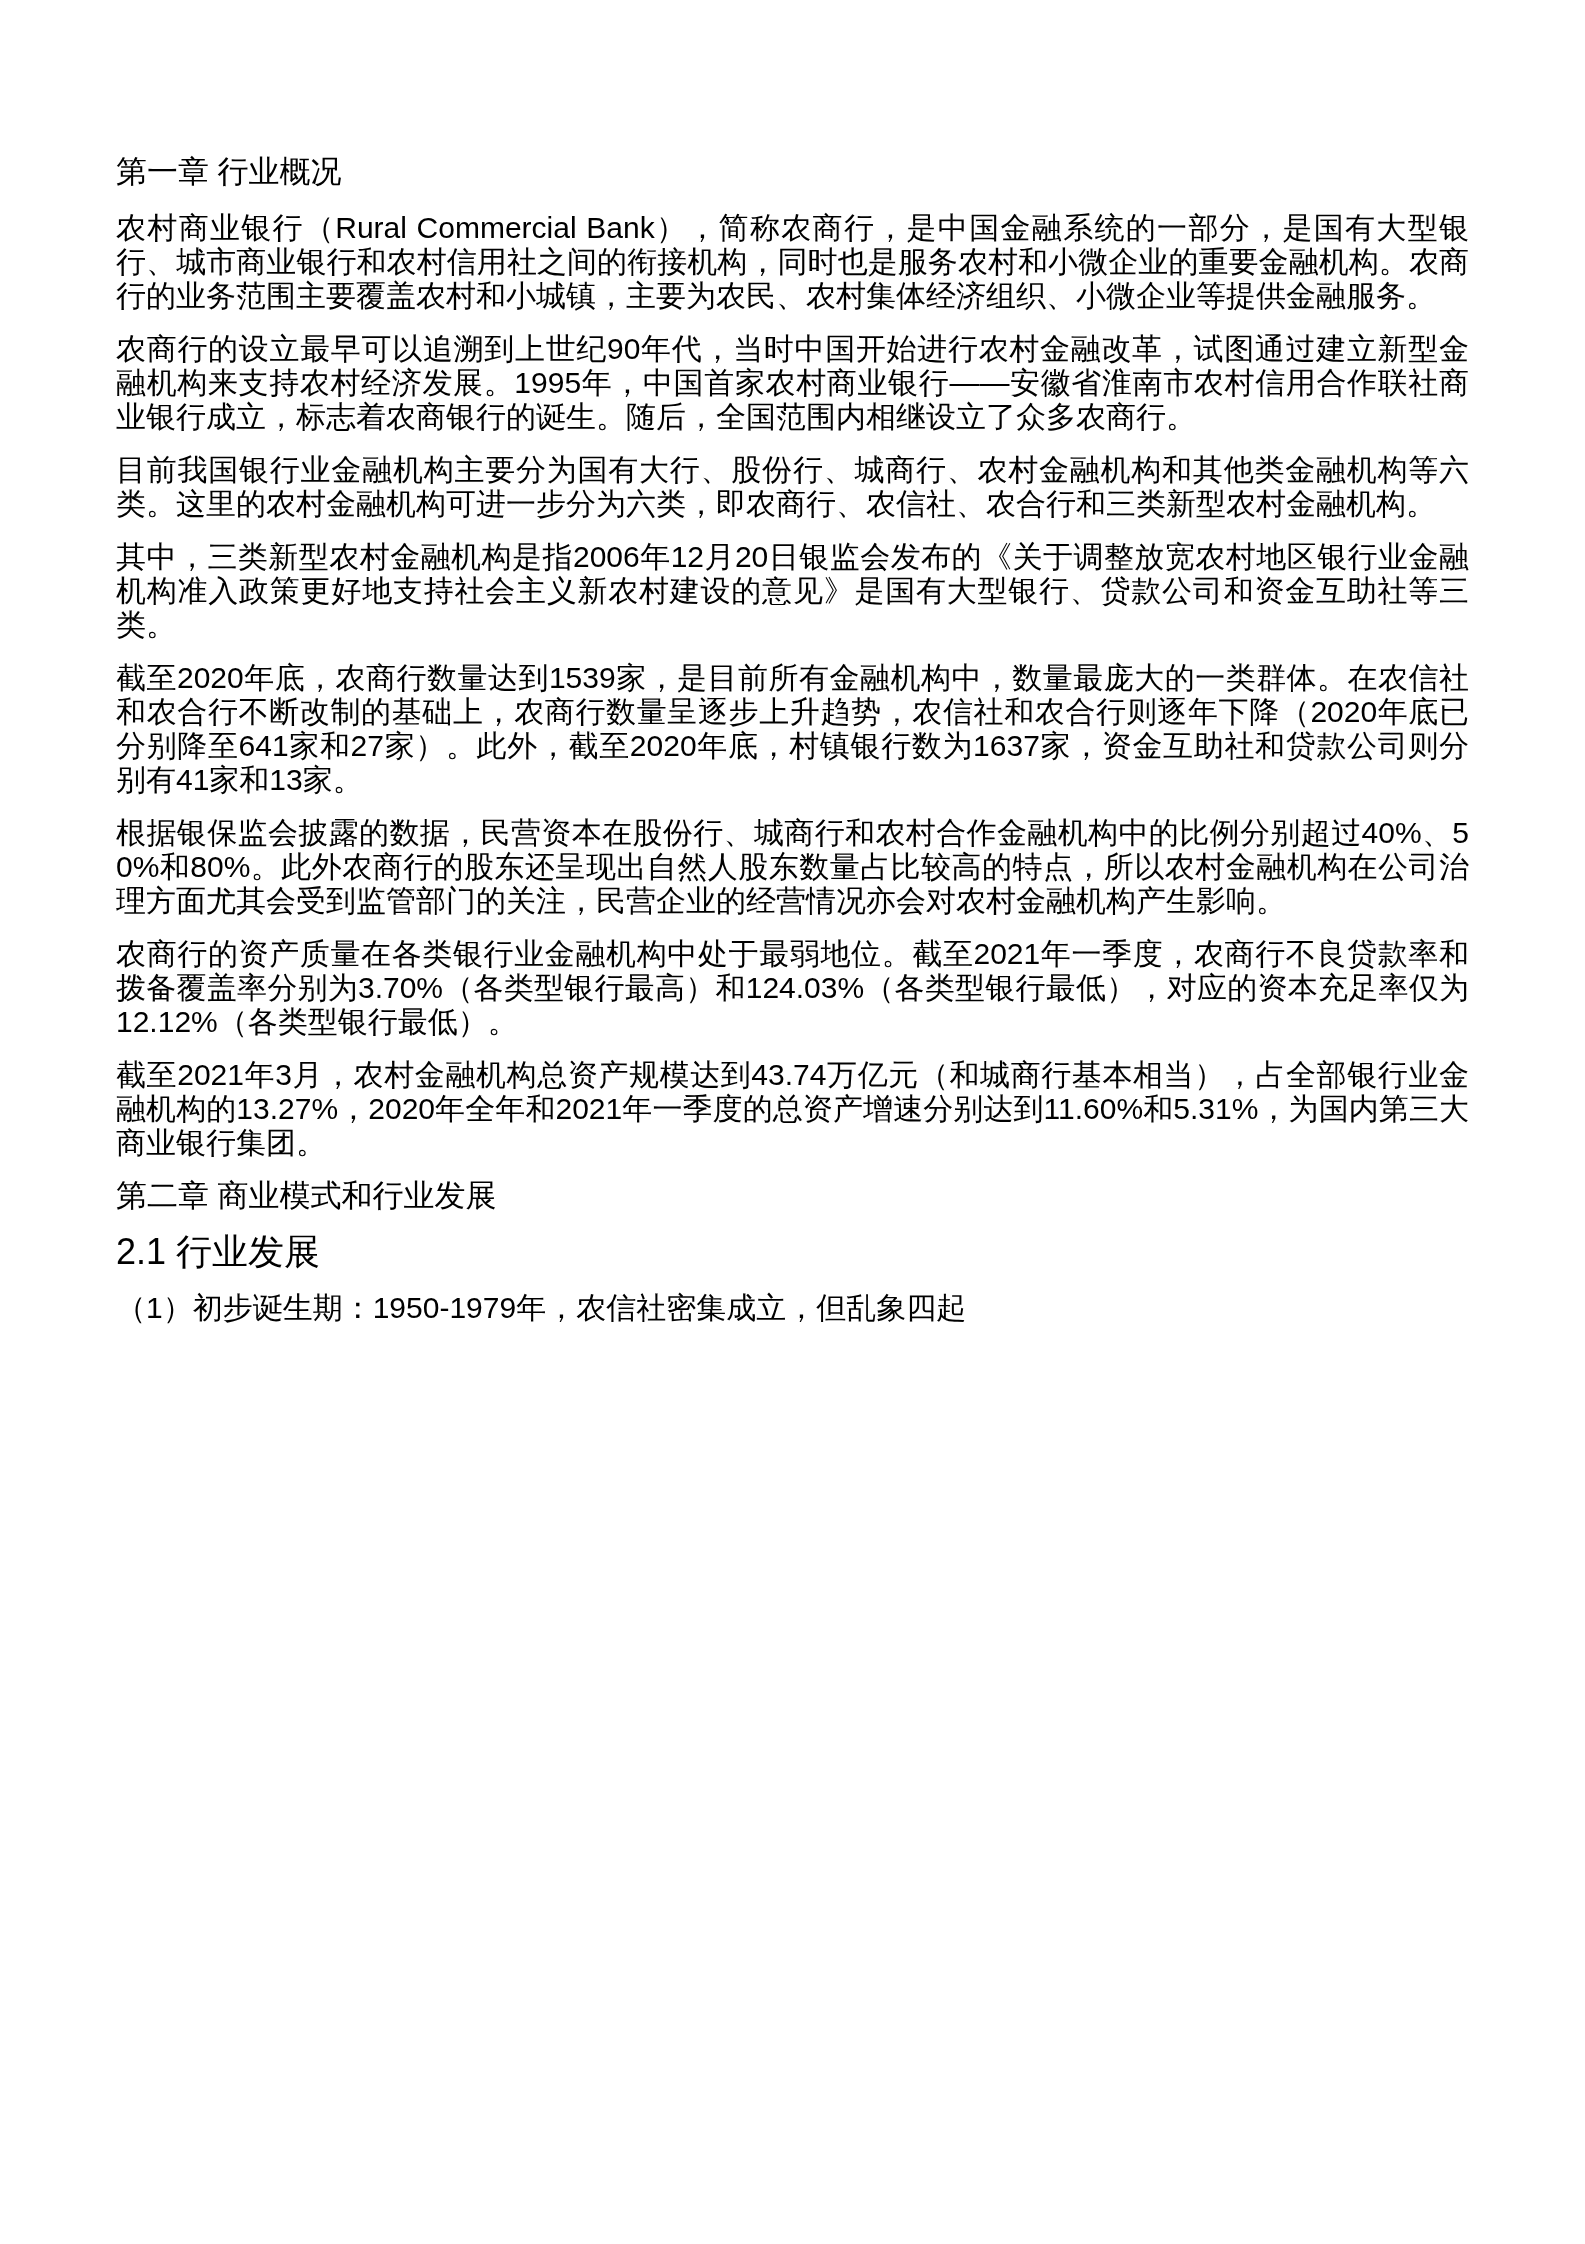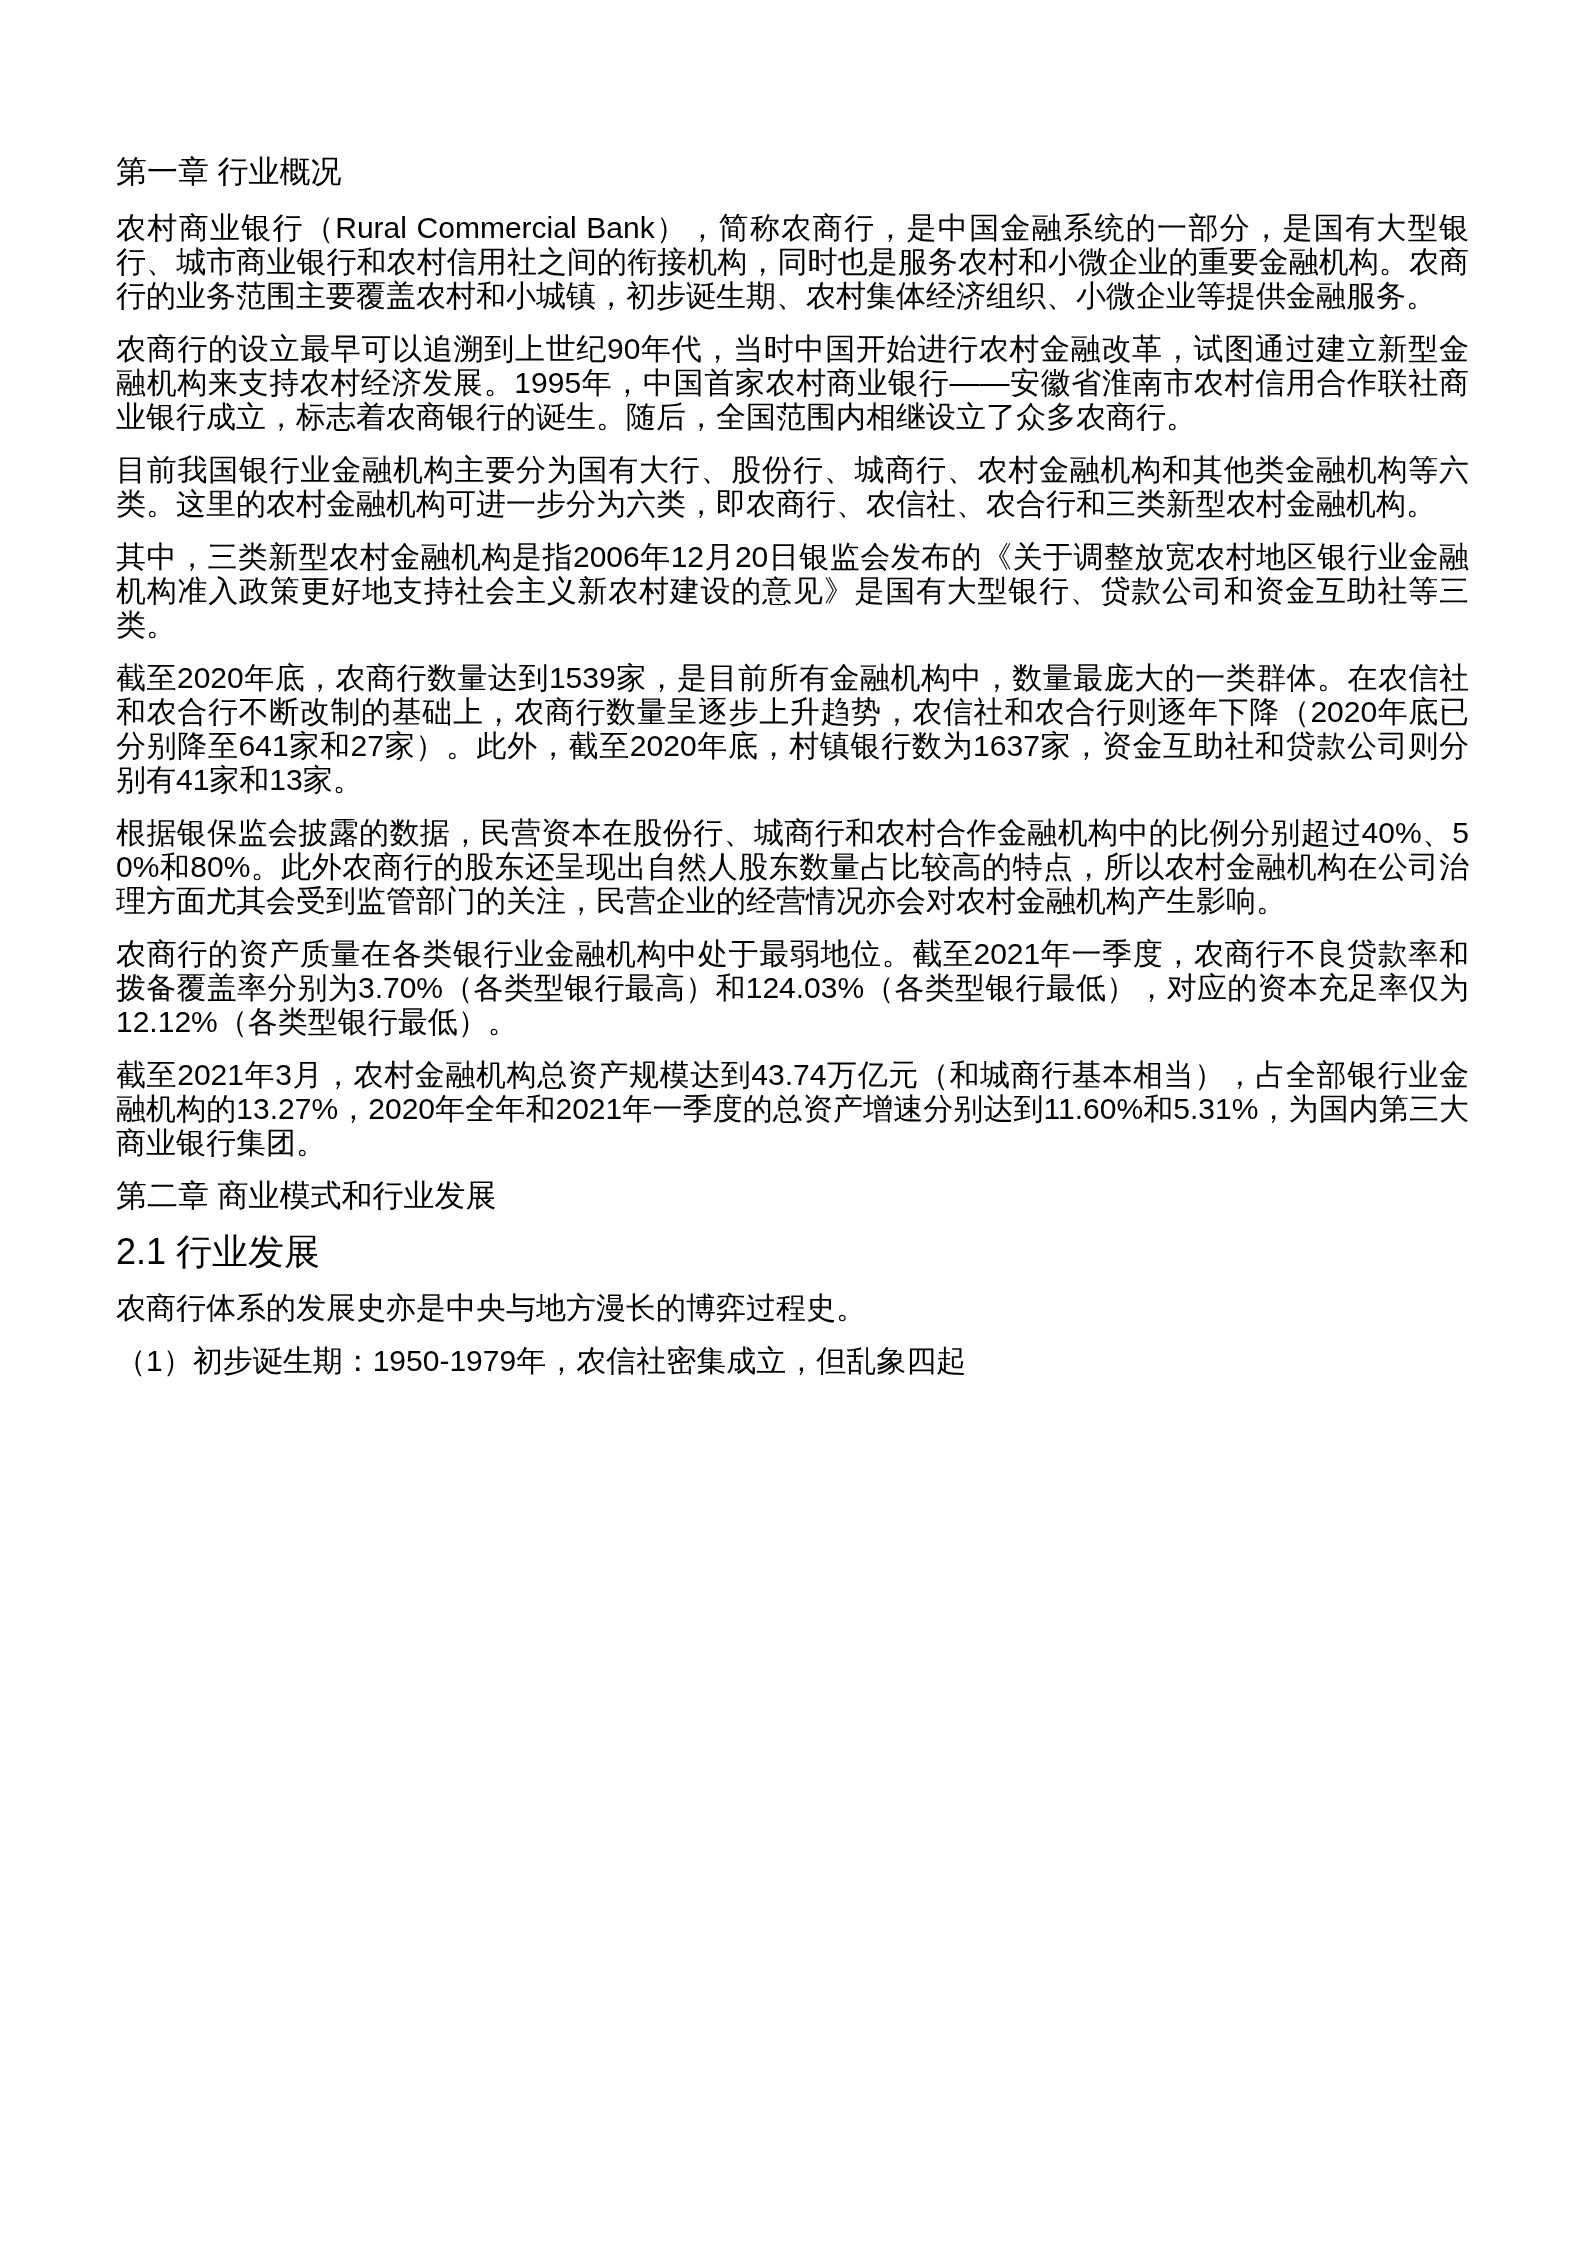--- a/index.html
+++ b/index.html
@@ -37,37 +37,36 @@
   }
   .para { font-weight: 400; }
 </style>
 </head>
 <body>
 
 <div class="page">
 
   <h2 class="block heading">第一章 行业概况</h2>
 
-  <p class="block para">农村商业银行（Rural Commercial Bank），简称农商行，是中国金融系统的一部分，是国有大型银行、城市商业银行和农村信用社之间的衔接机构，同时也是服务农村和小微企业的重要金融机构。农商行的业务范围主要覆盖农村和小城镇，初步诞生期、农村集体经济组织、小微企业等提供金融服务。</p>
+  <p class="block para">农村商业银行（Rural Commercial Bank），简称农商行，是中国金融系统的一部分，是国有大型银行、城市商业银行和农村信用社之间的衔接机构，同时也是服务农村和小微企业的重要金融机构。农商行的业务范围主要覆盖农村和小城镇，主要为农民、农村集体经济组织、小微企业等提供金融服务。</p>
 
   <p class="block para">农商行的设立最早可以追溯到上世纪90年代，当时中国开始进行农村金融改革，试图通过建立新型金融机构来支持农村经济发展。1995年，中国首家农村商业银行——安徽省淮南市农村信用合作联社商业银行成立，标志着农商银行的诞生。随后，全国范围内相继设立了众多农商行。</p>
 
   <p class="block para">目前我国银行业金融机构主要分为国有大行、股份行、城商行、农村金融机构和其他类金融机构等六类。这里的农村金融机构可进一步分为六类，即农商行、农信社、农合行和三类新型农村金融机构。</p>
 
   <p class="block para">其中，三类新型农村金融机构是指2006年12月20日银监会发布的《关于调整放宽农村地区银行业金融机构准入政策更好地支持社会主义新农村建设的意见》是国有大型银行、贷款公司和资金互助社等三类。</p>
 
   <p class="block para">截至2020年底，农商行数量达到1539家，是目前所有金融机构中，数量最庞大的一类群体。在农信社和农合行不断改制的基础上，农商行数量呈逐步上升趋势，农信社和农合行则逐年下降（2020年底已分别降至641家和27家）。此外，截至2020年底，村镇银行数为1637家，资金互助社和贷款公司则分别有41家和13家。</p>
 
   <p class="block para">根据银保监会披露的数据，民营资本在股份行、城商行和农村合作金融机构中的比例分别超过40%、50%和80%。此外农商行的股东还呈现出自然人股东数量占比较高的特点，所以农村金融机构在公司治理方面尤其会受到监管部门的关注，民营企业的经营情况亦会对农村金融机构产生影响。</p>
 
   <p class="block para">农商行的资产质量在各类银行业金融机构中处于最弱地位。截至2021年一季度，农商行不良贷款率和拨备覆盖率分别为3.70%（各类型银行最高）和124.03%（各类型银行最低），对应的资本充足率仅为12.12%（各类型银行最低）。</p>
 
   <p class="block para">截至2021年3月，农村金融机构总资产规模达到43.74万亿元（和城商行基本相当），占全部银行业金融机构的13.27%，2020年全年和2021年一季度的总资产增速分别达到11.60%和5.31%，为国内第三大商业银行集团。</p>
 
   <h2 class="block heading">第二章 商业模式和行业发展</h2>
 
   <h3 class="block subheading">2.1 行业发展</h3>
 
-  <p class="block para">农商行体系的发展史亦是中央与地方漫长的博弈过程史。</p>
 
   <p class="block para">（1）初步诞生期：1950-1979年，农信社密集成立，但乱象四起</p>
 
 </div>
 
 </body></html>

